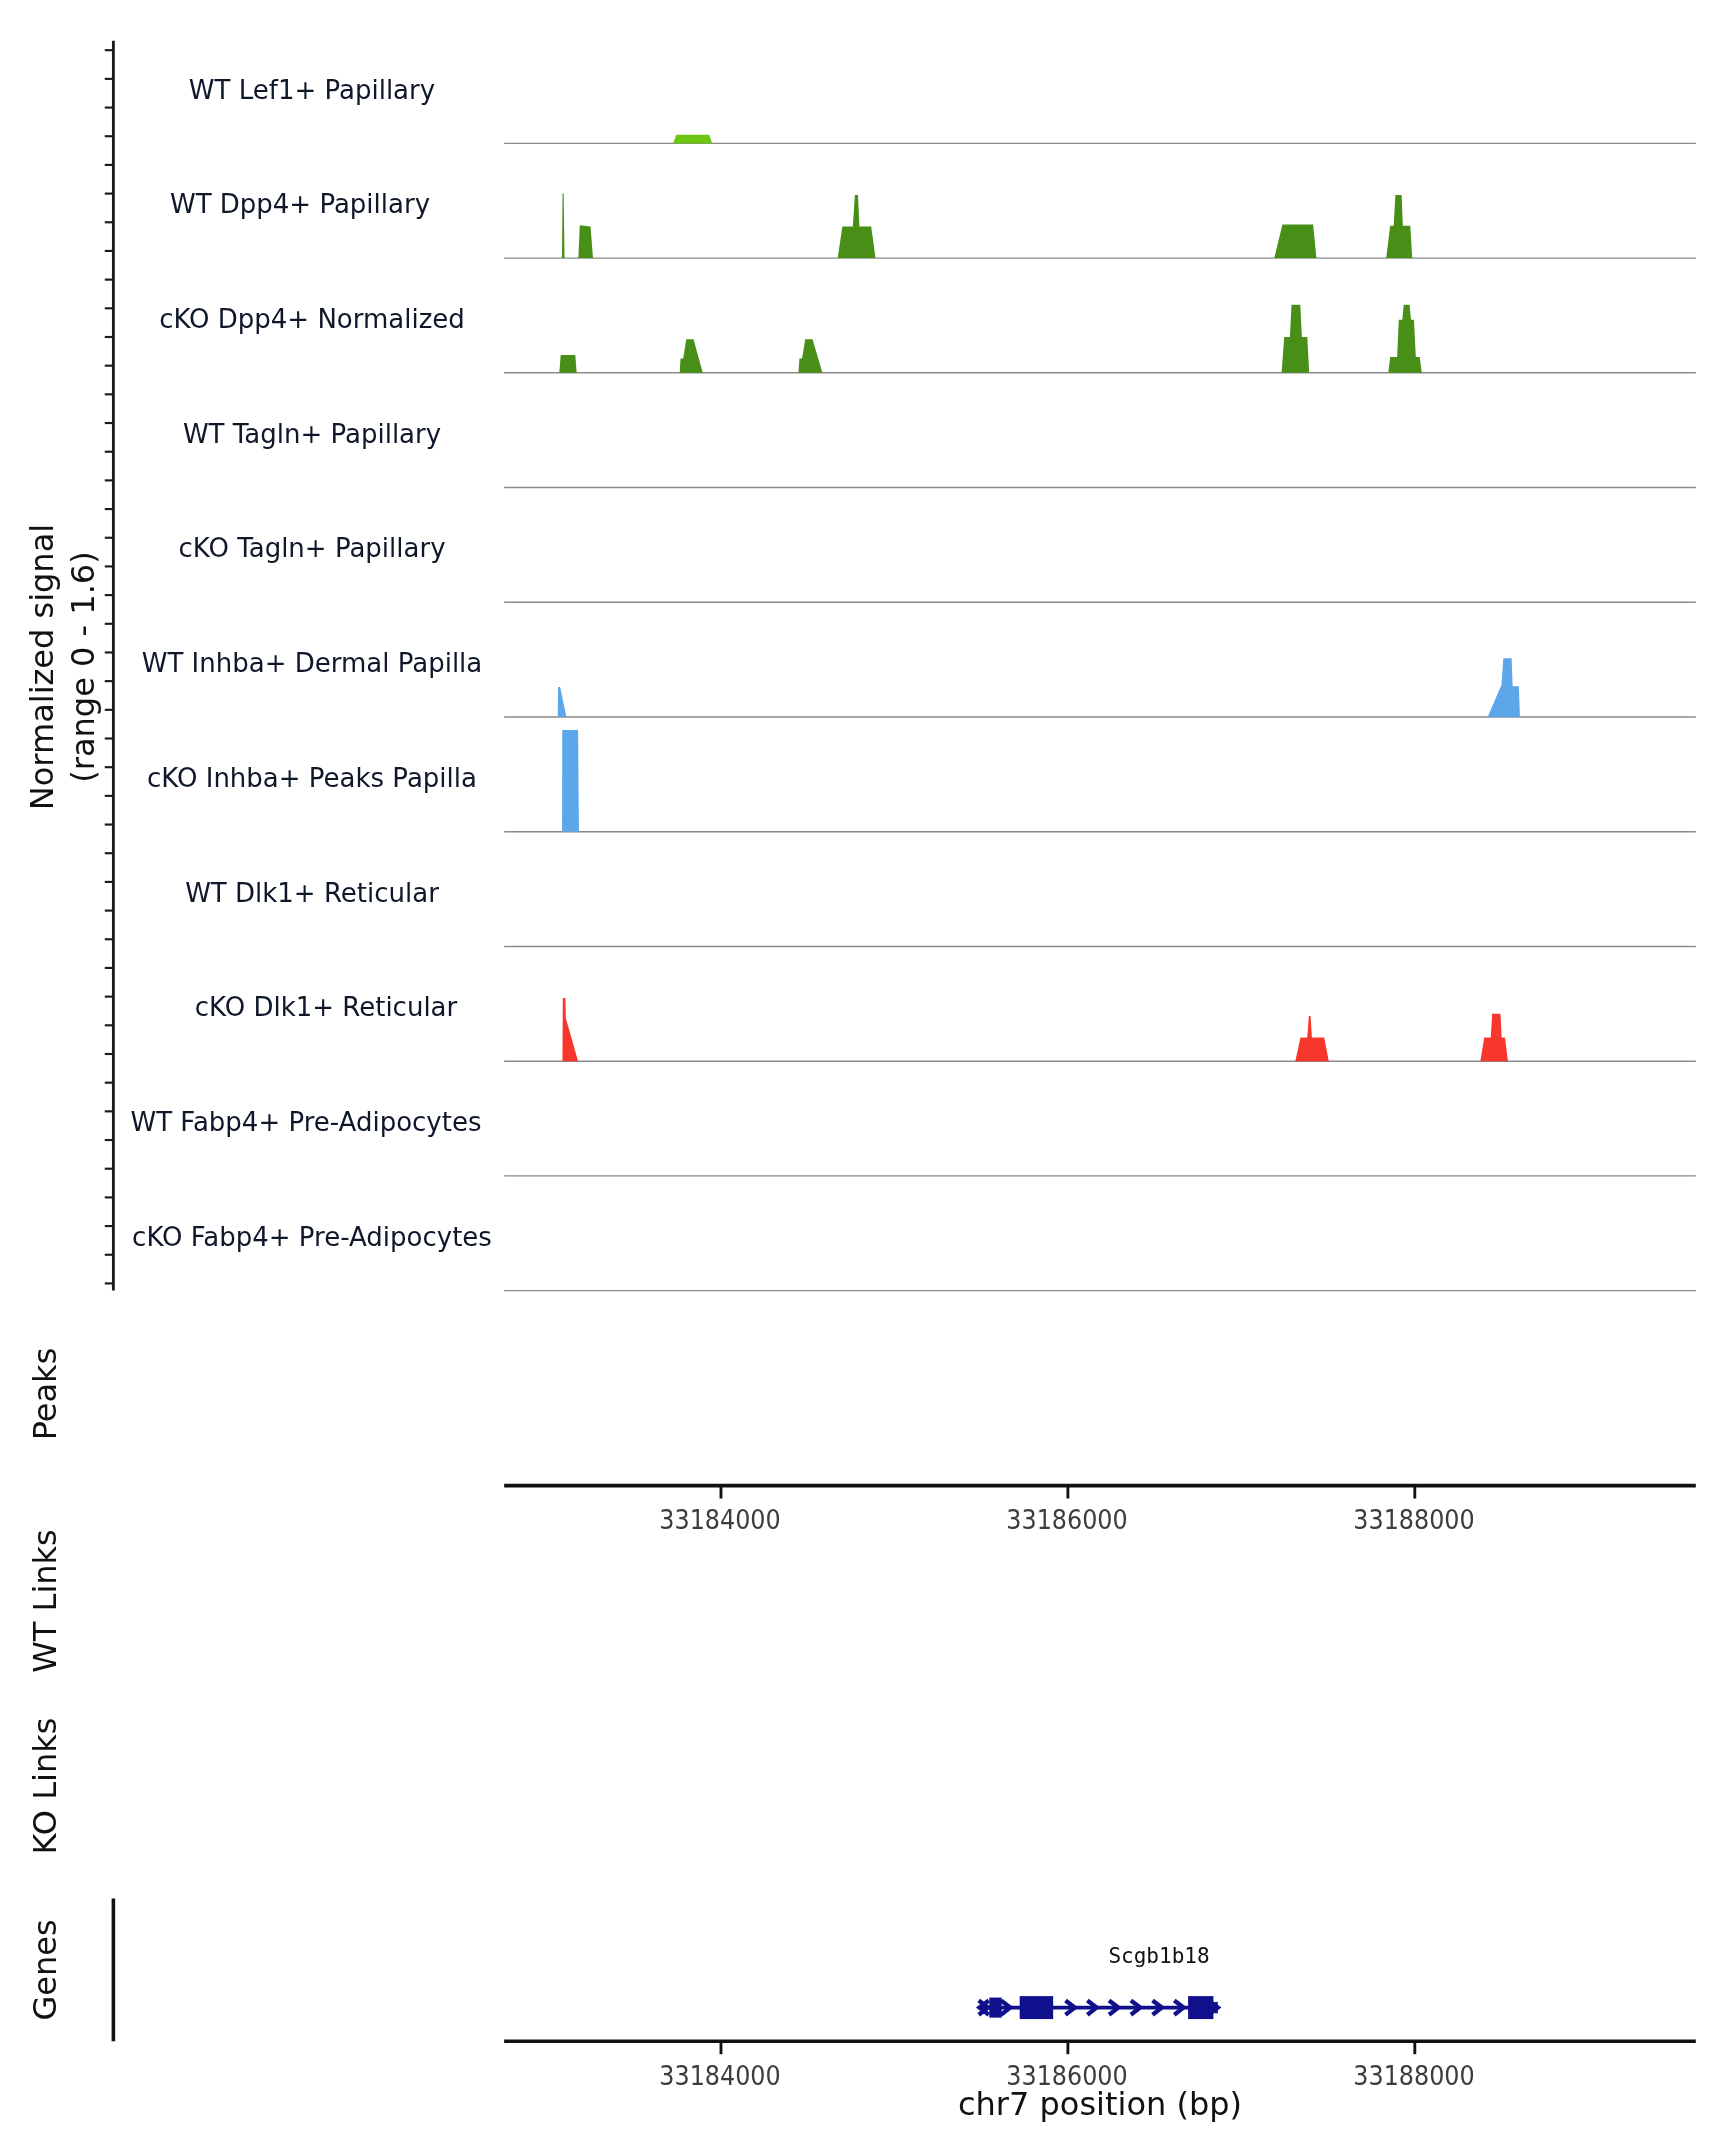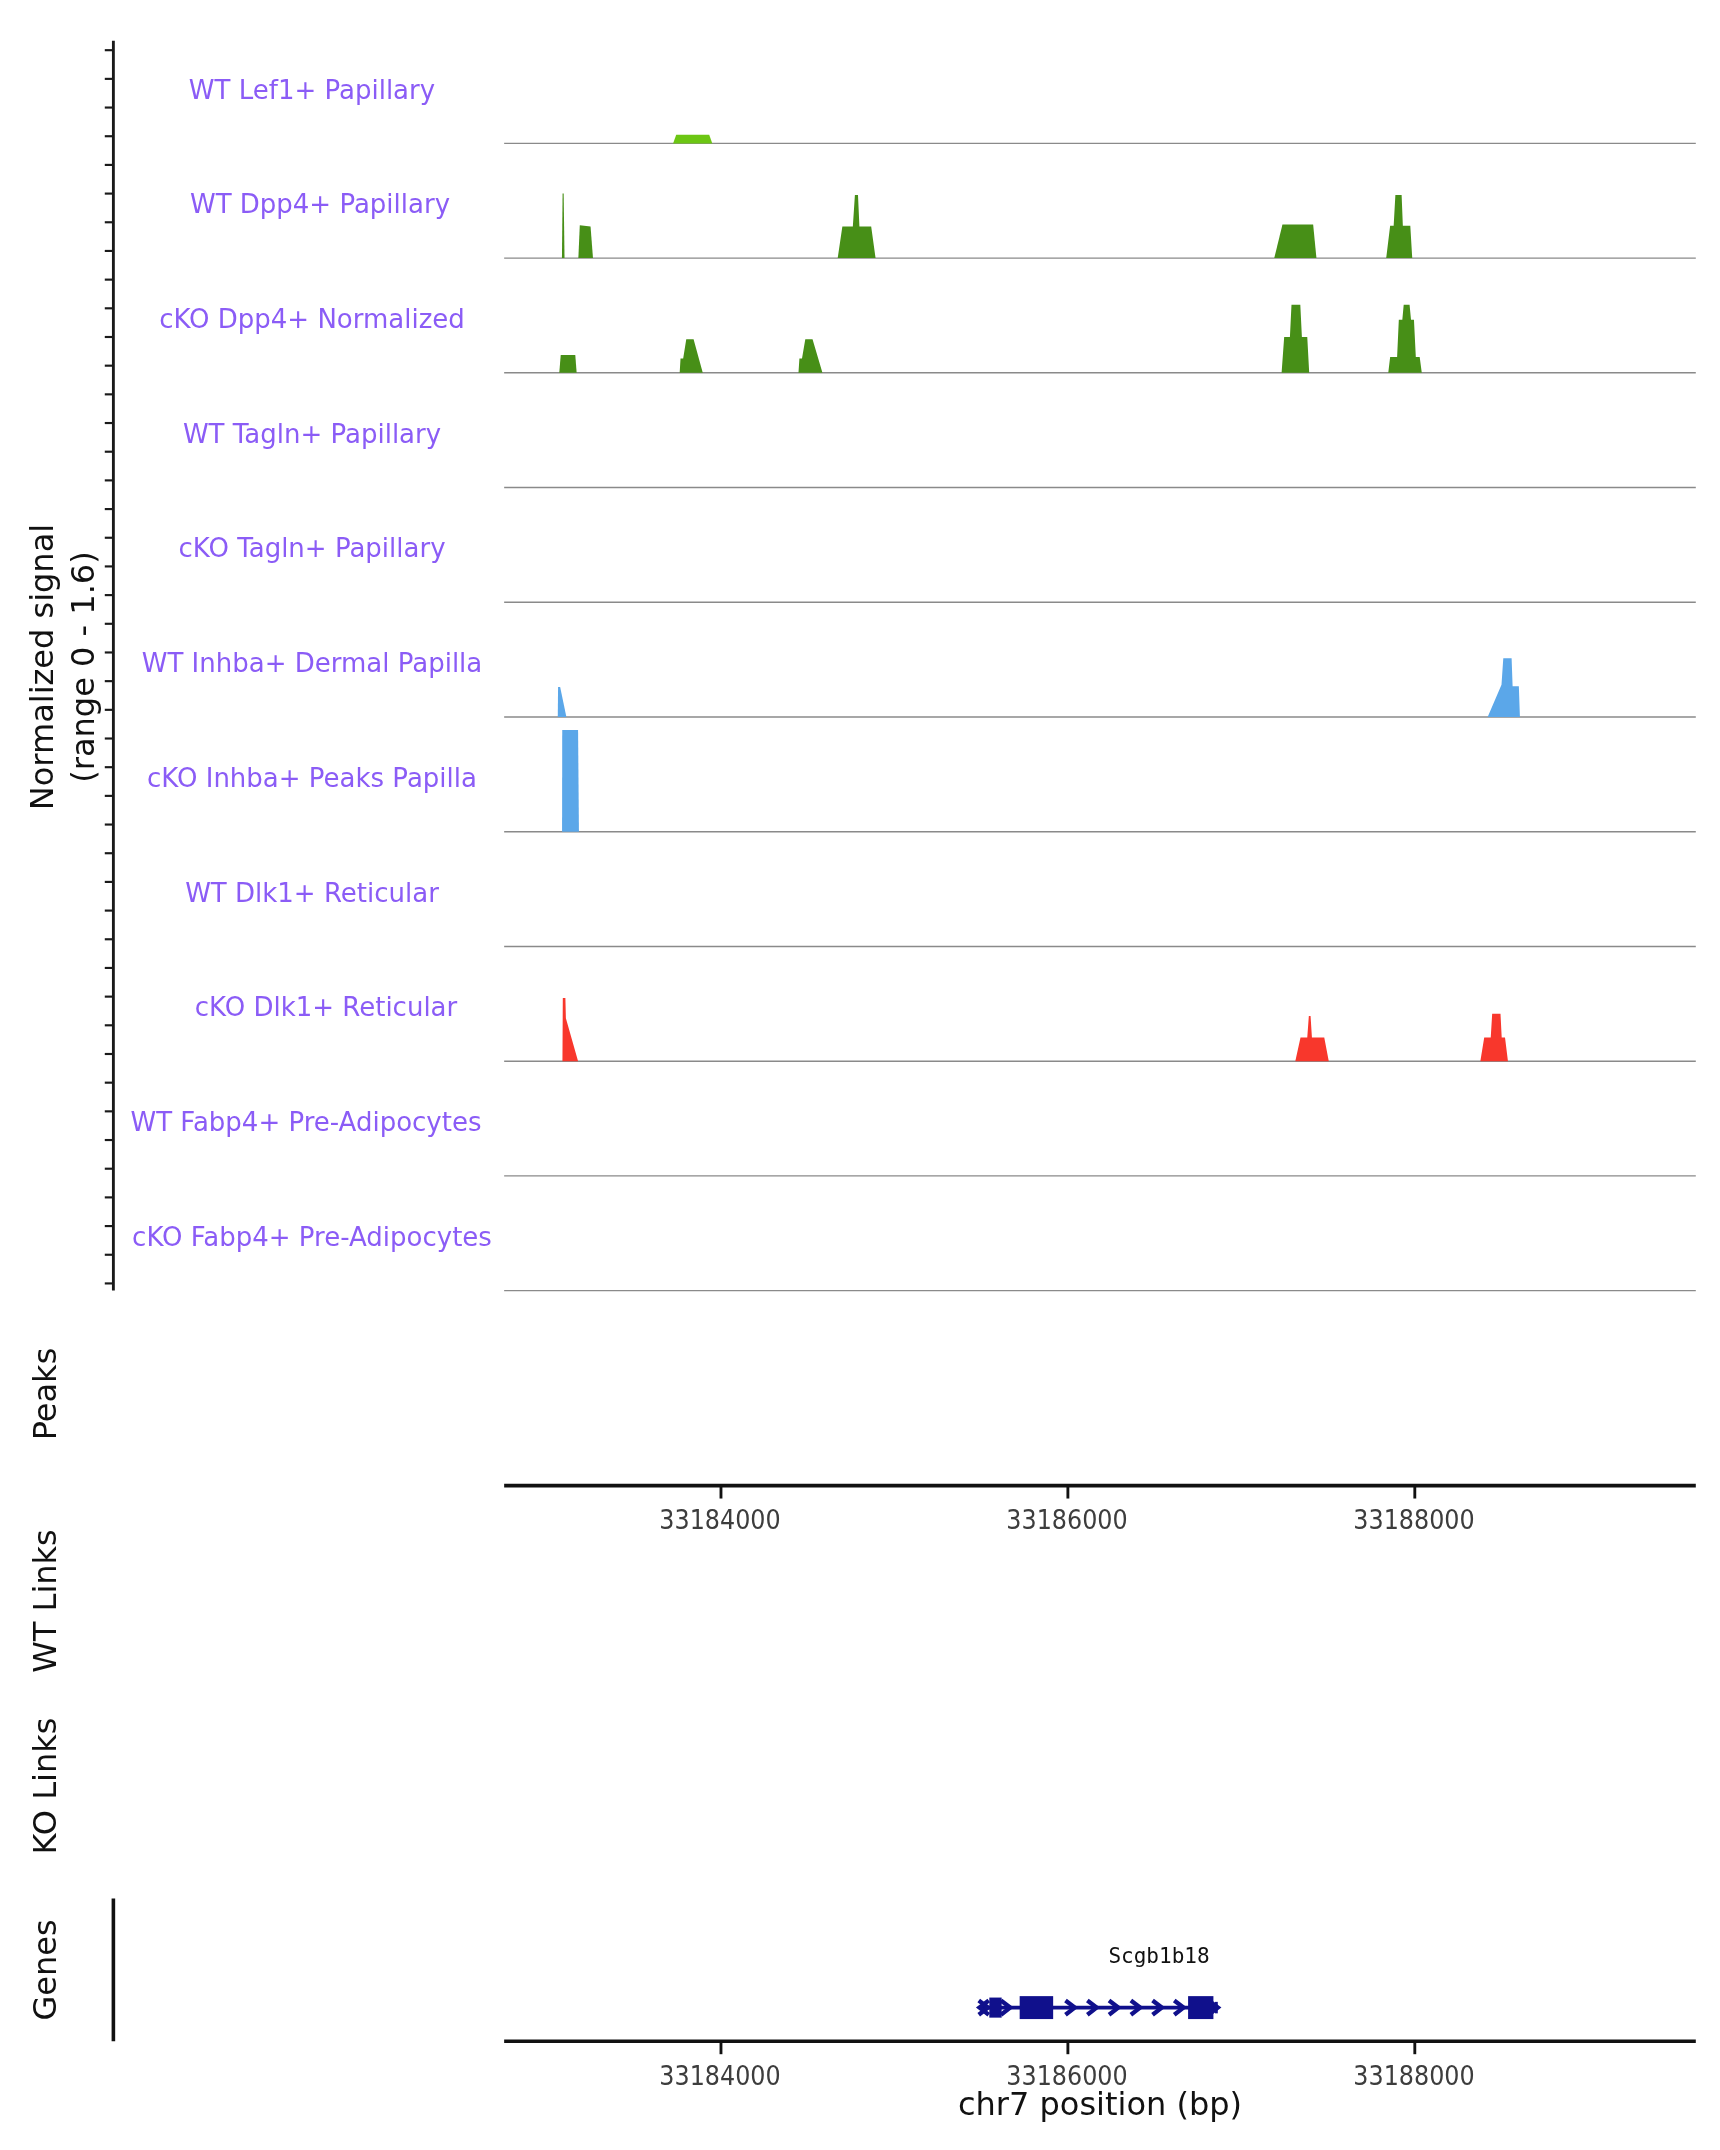--- a/index.html
+++ b/index.html
@@ -1,19 +1,19 @@
 <!DOCTYPE html>
 <html style="font-size:11.5px"><head>
 <meta charset="utf-8">
 <style>
   html,body{margin:0;padding:0;background:#ffffff;}
   .fig{position:relative;width:1721px;height:2151px;background:#ffffff;
        font-family:"DejaVu Sans", sans-serif;overflow:hidden;}
   .fig svg{position:absolute;left:0;top:0;}
-  .lbl{position:absolute;white-space:nowrap;color:#8b5cf6;}
+  .lbl{position:absolute;white-space:nowrap;color:#0f172a;}
   .track-label{font-size:26px;transform:translate(-50%,-50%);}
   .section-label{font-size:32px;transform:translate(-50%,-50%) rotate(-90deg);color:#111;}
   .ylabel{font-size:32px;transform:translate(-50%,-50%) rotate(-90deg);
           text-align:center;line-height:1.28;color:#111;}
   .tick-label{font-size:26.5px;color:#3d3d3d;transform:translateX(-50%) scaleX(0.9);}
   .xlabel{font-size:32px;color:#111;transform:translateX(-50%);}
   .gene-label{font-family:"DejaVu Sans Mono", monospace;font-size:21px;color:#111;
               transform:translateX(-50%);}
 </style>
 </head>
@@ -125,21 +125,21 @@
       <div>Normalized signal</div>
       <div>(range 0 - 1.6)</div>
     </div>
     <div class="lbl section-label" style="left:45px;top:1394px;">Peaks</div>
     <div class="lbl section-label" style="left:45px;top:1601px;">WT Links</div>
     <div class="lbl section-label" style="left:45px;top:1786px;">KO Links</div>
     <div class="lbl section-label" style="left:45px;top:1970px;">Genes</div>
     <div class="lbl xlabel" style="left:1100px;top:2085px;">chr7 position (bp)</div>
     <div class="lbl gene-label" style="left:1159px;top:1944px;">Scgb1b18</div>
   <div class="lbl track-label" style="left:312px;top:90px;">WT Lef1+ Papillary</div>
-      <div class="lbl track-label" style="left:320px;top:204px;">WT Dpp4+ Papillary</div>
+      <div class="lbl track-label" style="left:300px;top:204px;">WT Dpp4+ Papillary</div>
       <div class="lbl track-label" style="left:312px;top:319px;">cKO Dpp4+ Normalized</div>
       <div class="lbl track-label" style="left:312px;top:434px;">WT Tagln+ Papillary</div>
       <div class="lbl track-label" style="left:312px;top:548px;">cKO Tagln+ Papillary</div>
       <div class="lbl track-label" style="left:312px;top:663px;">WT Inhba+ Dermal Papilla</div>
       <div class="lbl track-label" style="left:312px;top:778px;">cKO Inhba+ Peaks Papilla</div>
       <div class="lbl track-label" style="left:312px;top:893px;">WT Dlk1+ Reticular</div>
       <div class="lbl track-label" style="left:326px;top:1007px;">cKO Dlk1+ Reticular</div>
       <div class="lbl track-label" style="left:306px;top:1122px;">WT Fabp4+ Pre-Adipocytes</div>
       <div class="lbl track-label" style="left:312px;top:1237px;">cKO Fabp4+ Pre-Adipocytes</div>
       <div class="lbl tick-label" style="left:720px;top:1504px;">33184000</div>

